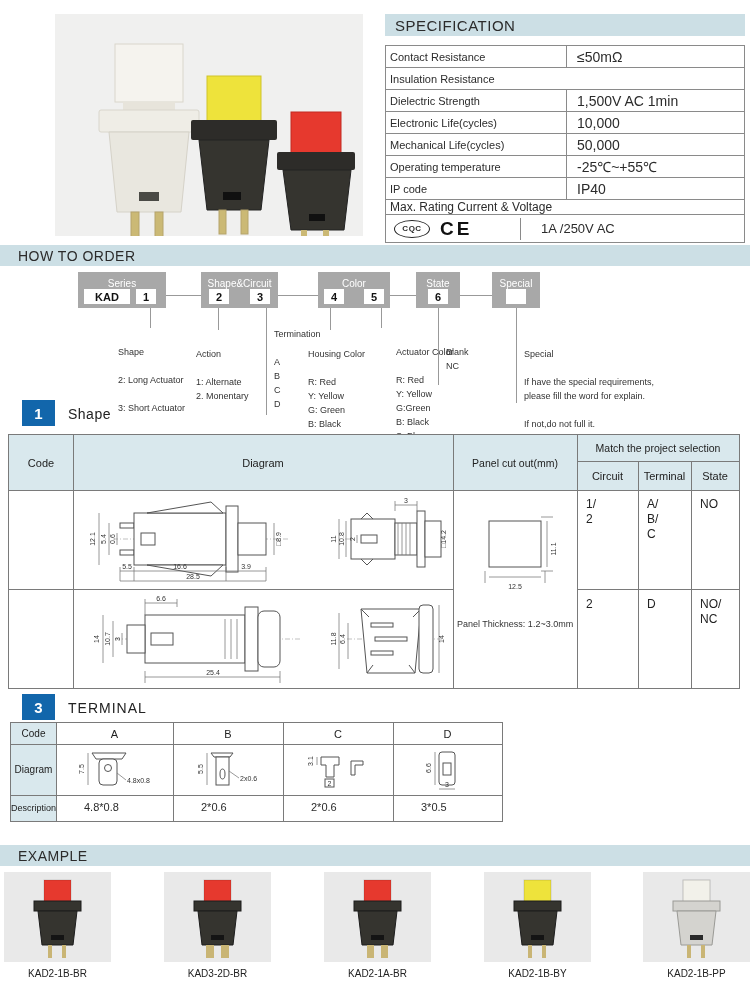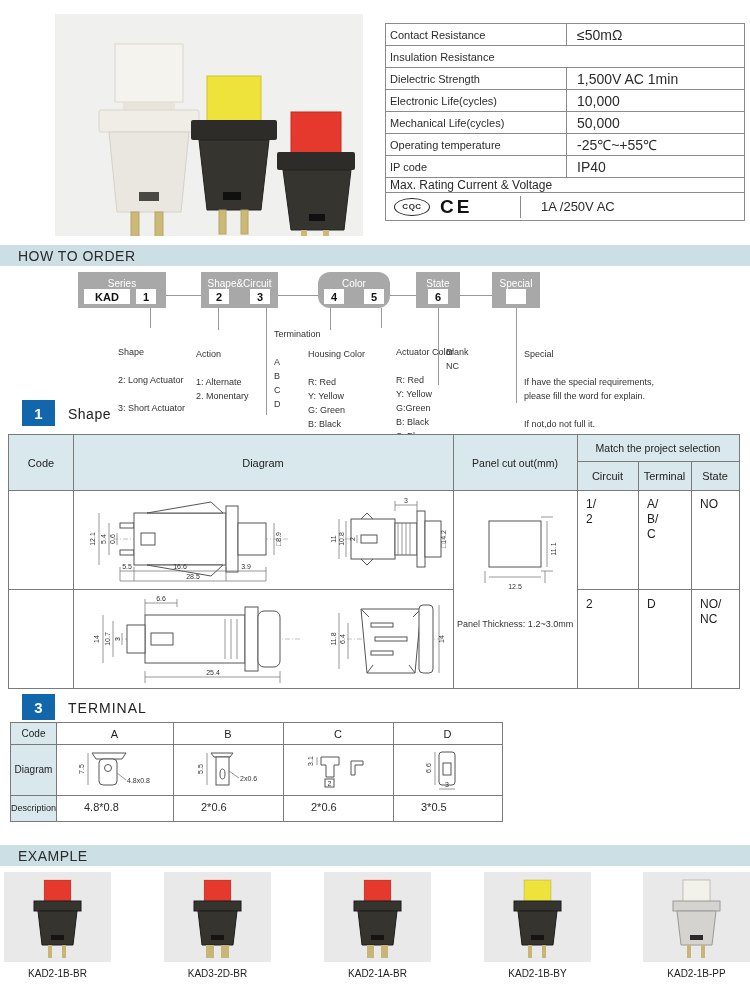--- a/index.html
+++ b/index.html
@@ -77,20 +77,21 @@
         <rect x="222" y="138" width="78" height="18" rx="2" fill="#2d2c29"></rect>
         <polygon points="228,156 296,156 289,216 236,216" stroke="#222" fill="#35342f"></polygon>
         <rect x="254" y="200" width="16" height="7" fill="#101010"></rect>
         <rect x="246" y="216" width="6" height="6" fill="#cbb975"></rect>
         <rect x="268" y="216" width="6" height="6" fill="#cbb975"></rect>
       </g>
     </svg>
   </div>
 
   <div class="abs" style="left:385px;top:14px;width:360px;">
+    <div class="bar" style="width:360px;height:22px;padding-left:10px;font-size:15px;">SPECIFICATION</div>
     <div style="margin-top:9px;border-top:1px solid #8a8a8a;">
       <div class="spec-row">
         <div class="spec-label">Contact Resistance</div>
         <div class="spec-value">≤50mΩ</div>
       </div>
       <div class="spec-row">
         <div class="spec-label">Insulation Resistance</div>
       </div>
       <div class="spec-row">
         <div class="spec-label">Dielectric Strength</div>
@@ -129,21 +130,21 @@
   <div class="grp abs" style="left:78px;top:272px;width:88px;height:36px;">
     <div class="grp-label">Series</div>
     <div class="cell" style="left:6px;top:17px;width:46px;">KAD</div>
     <div class="cell" style="left:58px;top:17px;width:20px;">1</div>
   </div>
   <div class="grp abs" style="left:201px;top:272px;width:77px;height:36px;">
     <div class="grp-label">Shape&amp;Circuit</div>
     <div class="cell" style="left:8px;top:17px;width:20px;">2</div>
     <div class="cell" style="right:8px;top:17px;width:20px;">3</div>
   </div>
-  <div class="grp abs" style="left:318px;top:272px;width:72px;height:36px;border-radius:12px;">
+  <div class="grp abs" style="left:318px;top:272px;width:72px;height:36px;">
     <div class="grp-label">Color</div>
     <div class="cell" style="left:6px;top:17px;width:20px;">4</div>
     <div class="cell" style="right:6px;top:17px;width:20px;">5</div>
   </div>
   <div class="grp abs" style="left:416px;top:272px;width:44px;height:36px;">
     <div class="grp-label">State</div>
     <div class="cell" style="left:12px;top:17px;width:20px;">6</div>
   </div>
   <div class="grp abs" style="left:492px;top:272px;width:48px;height:36px;">
     <div class="grp-label">Special</div>

